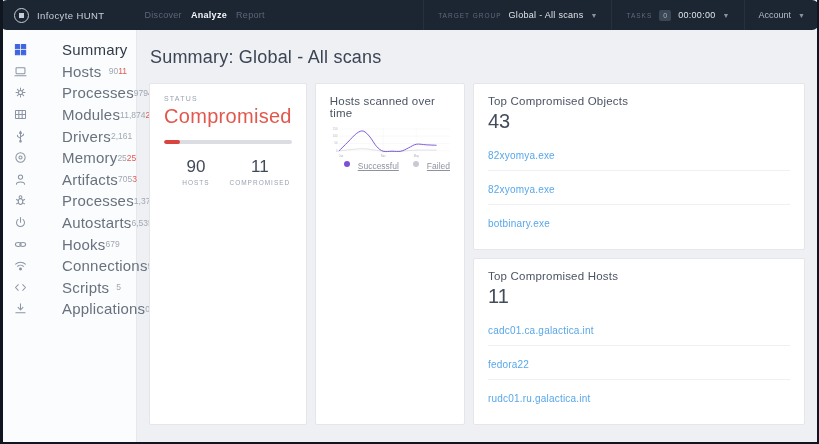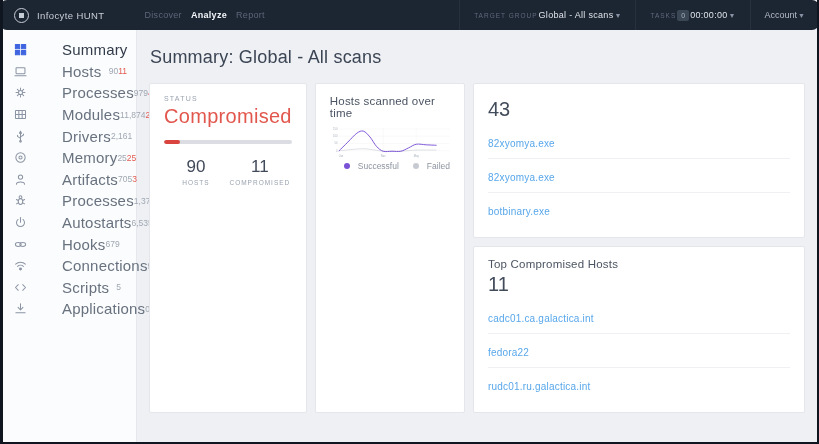--- a/index.html
+++ b/index.html
@@ -22,21 +22,21 @@
   }
   .brand { display:flex; align-items:center; padding:0 12px 0 14px; gap:8px; }
   .logo { width:15px; height:15px; border:1.6px solid #c7cdd6; border-radius:50%;
     display:flex; align-items:center; justify-content:center; }
   .logo-inner { width:5px; height:5px; background:#c7cdd6; }
   .brand-name { font-size:9.5px; color:#c9cfd9; letter-spacing:.4px; }
   .nav-links { display:flex; align-items:center; gap:9px; margin-left:28px; }
   .nav-link { color:#5c6779; font-size:9px; letter-spacing:.3px; cursor:pointer; }
   .nav-link.active { color:#f2f5f9; font-weight:bold; }
   .nav-right { margin-left:auto; display:flex; align-items:stretch; }
-  .nav-group { display:flex; align-items:center; gap:1px; padding:0 14px; border-left:1px solid #28303e; }
+  .nav-group { display:flex; align-items:center; gap:7px; padding:0 14px; border-left:1px solid #28303e; }
   .nav-mini-label { font-size:6.5px; letter-spacing:1px; color:#5f6a7c; }
   .nav-value { font-size:9px; color:#dfe4ea; letter-spacing:.3px; }
   .chev { font-size:7px; color:#8791a2; }
   .task-badge { background:#3c4756; color:#aab3c0; font-size:7px; padding:2px 4px; border-radius:2px; }
   .account-label { font-size:9px; color:#b4bcc8; }
   
   .app { display:flex; height:414px; }
   .sidebar { width:137px; background:#fbfcfd; border-right:1px solid #e6e8ee; padding-top:9px; flex:none; }
   .side-item { display:flex; align-items:center; height:21.6px; padding:0 9px 0 13px; cursor:pointer; }
   .side-icon { width:14px; height:14px; margin-right:9px; flex:none; display:flex; align-items:center; justify-content:center; }
@@ -60,21 +60,21 @@
   .bar { height:4px; background:#dcdde2; border-radius:2px; overflow:hidden; margin-bottom:13px; }
   .bar-fill { height:100%; background:#d9443e; border-radius:2px; }
   .stats-row { display:flex; padding-bottom:3px; }
   .stat { flex:1; text-align:center; }
   .stat-value { font-size:17px; color:#414a59; }
   .stat-label { font-size:6.5px; letter-spacing:1px; color:#9aa3b0; margin-top:2px; }
   
   .chart-title { font-size:11.5px; color:#4b5463; letter-spacing:.2px; margin-bottom:6px; }
   .chart-wrap svg { display:block; width:100%; }
   .legend { display:flex; justify-content:flex-end; align-items:center; gap:14px; margin-top:2px; }
-  .legend-item { display:flex; align-items:center; gap:8px; font-size:8.5px; color:#8d949f; }
+  .legend-item { display:flex; align-items:flex-start; gap:8px; font-size:8.5px; color:#8d949f;text-decoration:underline; }
   .legend-dot { width:6px; height:6px; border-radius:50%; }
   
   .card-title { font-size:11.5px; color:#4b5463; letter-spacing:.2px; }
   .card-count { font-size:20px; color:#434c5b; font-weight:400; margin:3px 0 4px; }
   .link-row { padding:8px 0 7px; border-bottom:1px solid #eef0f3; }
   .link-row:last-child { border-bottom:none; }
   .link { font-size:10px; color:#58a7ea; cursor:pointer; letter-spacing:.2px; }
 </style>
 </head>
 <body>
@@ -316,20 +316,21 @@
               <span class="legend-item">
                 <span class="legend-dot" style="background: rgb(199, 202, 209);"></span>
                 <span>Failed</span>
               </span>
             </div>
         </div>
       </div>
 
       <div class="col-right">
         <div class="card">
+          <div class="card-title">Top Compromised Objects</div>
           <div class="card-count">43</div>
           <div id="objects-list">
               <div class="link-row"><span class="link">82xyomya.exe</span></div>
               <div class="link-row"><span class="link">82xyomya.exe</span></div>
               <div class="link-row"><span class="link">botbinary.exe</span></div>
             </div>
         </div>
         <div class="card">
           <div class="card-title">Top Compromised Hosts</div>
           <div class="card-count">11</div>

